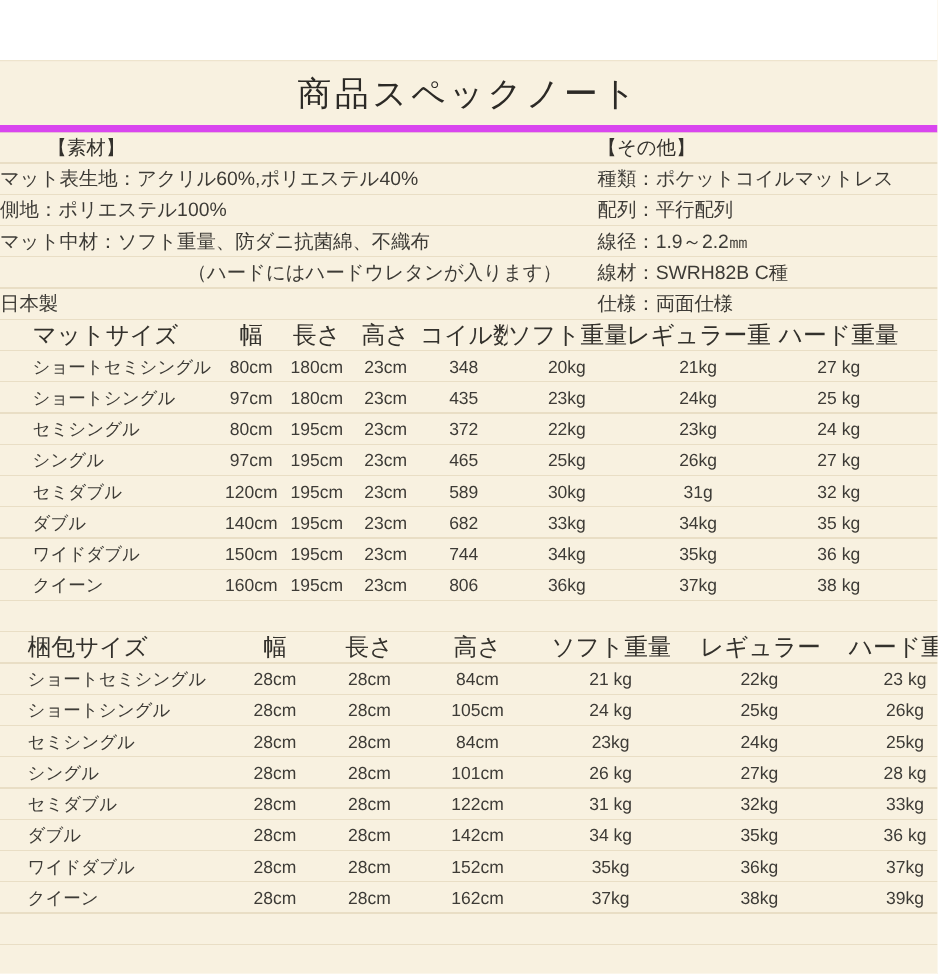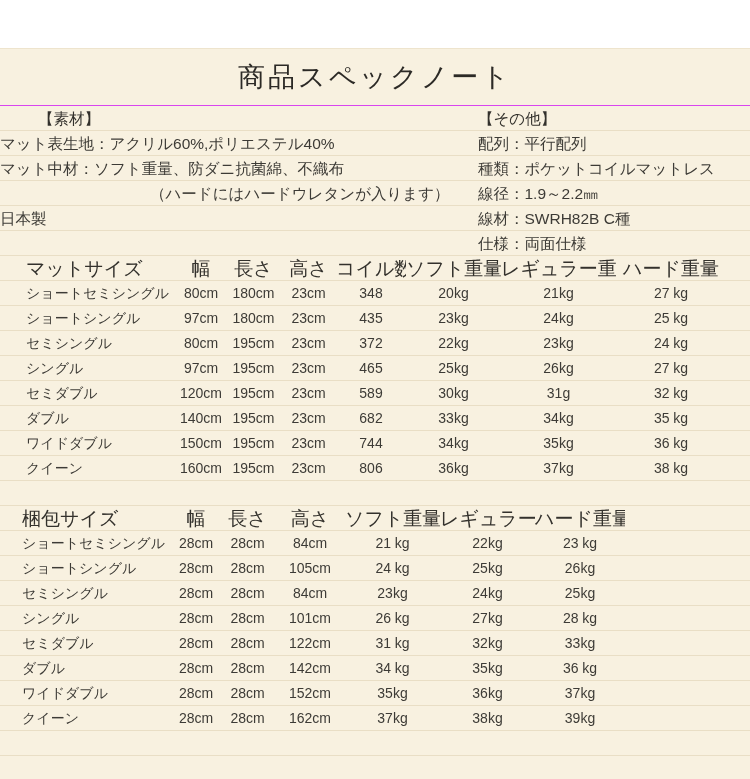--- a/index.html
+++ b/index.html
@@ -12,21 +12,21 @@
   }
   .paper{
     position:absolute;left:0;top:48px;width:750px;height:731px;
     background-color:#f8f1e0;
     border-top:1px solid #eee4cd;
     box-sizing:border-box;
   }
   .title-row{
     height:57px;
     display:flex;align-items:center;justify-content:center;
-    border-bottom:1px solid #d946ef;
+    border-bottom:6px solid #d946ef;
     box-sizing:border-box;
   }
   .page-title{
     margin:0;font-size:27px;font-weight:500;letter-spacing:3px;color:#2c2a26;
   }
   .content{
     position:relative;height:673px;box-sizing:border-box;
     background-image:repeating-linear-gradient(
       to bottom, transparent 0px, transparent 24px, #e9dec5 24px, #e9dec5 25px);
   }
@@ -36,47 +36,48 @@
   .info-right{width:272px;}
   .pl-head{padding-left:38px;}
   .pl-body{}
   .pl-note{padding-left:150px;}
   .heading{color:#33312c;}
   
   .trow{display:grid;height:25px;line-height:25px;font-size:14px;white-space:nowrap;}
   .tcell{text-align:center;overflow:hidden;}
   .tcell.c0{text-align:left;}
   #mat-table .trow{grid-template-columns:150px 50px 55px 55px 70px 95px 115px 110px;padding-left:26px;}
-  #package-table .trow{grid-template-columns:150px 48px 55px 70px 95px 95px 90px;padding-left:22px;}
+  #package-table .trow{grid-template-columns:150px 48px 55px 70px 95px 95px 90px;padding-left:22px;gap:24px;}
   .trow.thead{font-size:19px;color:#33312c;}
   .table-gap{height:25px;}
 </style>
 </head>
 <body>
 
 <div class="paper">
 
   <div class="title-row">
     <h1 class="page-title">商品スペックノート</h1>
   </div>
 
   <div class="content">
 
     <div class="info-grid">
       <div class="info-left">
         <div class="line heading pl-head">【素材】</div>
         <div class="line pl-body">マット表生地：アクリル60%,ポリエステル40%</div>
+        <div class="line pl-body">側地：ポリエステル100%</div>
         <div class="line pl-body">マット中材：ソフト重量、防ダニ抗菌綿、不織布</div>
         <div class="line pl-note">（ハードにはハードウレタンが入ります）</div>
         <div class="line pl-body">日本製</div>
       </div>
       <div class="info-right">
         <div class="line heading">【その他】</div>
+        <div class="line">種類：ポケットコイルマットレス</div>
         <div class="line">配列：平行配列</div>
-        <div class="line">種類：ポケットコイルマットレス</div>
         <div class="line">線径：1.9～2.2㎜</div>
         <div class="line">線材：SWRH82B C種</div>
         <div class="line">仕様：両面仕様</div>
       </div>
     </div>
 
     <div id="mat-table">
         <div class="trow thead">
           <div class="tcell c0">マットサイズ</div>
           <div class="tcell c1">幅</div>

